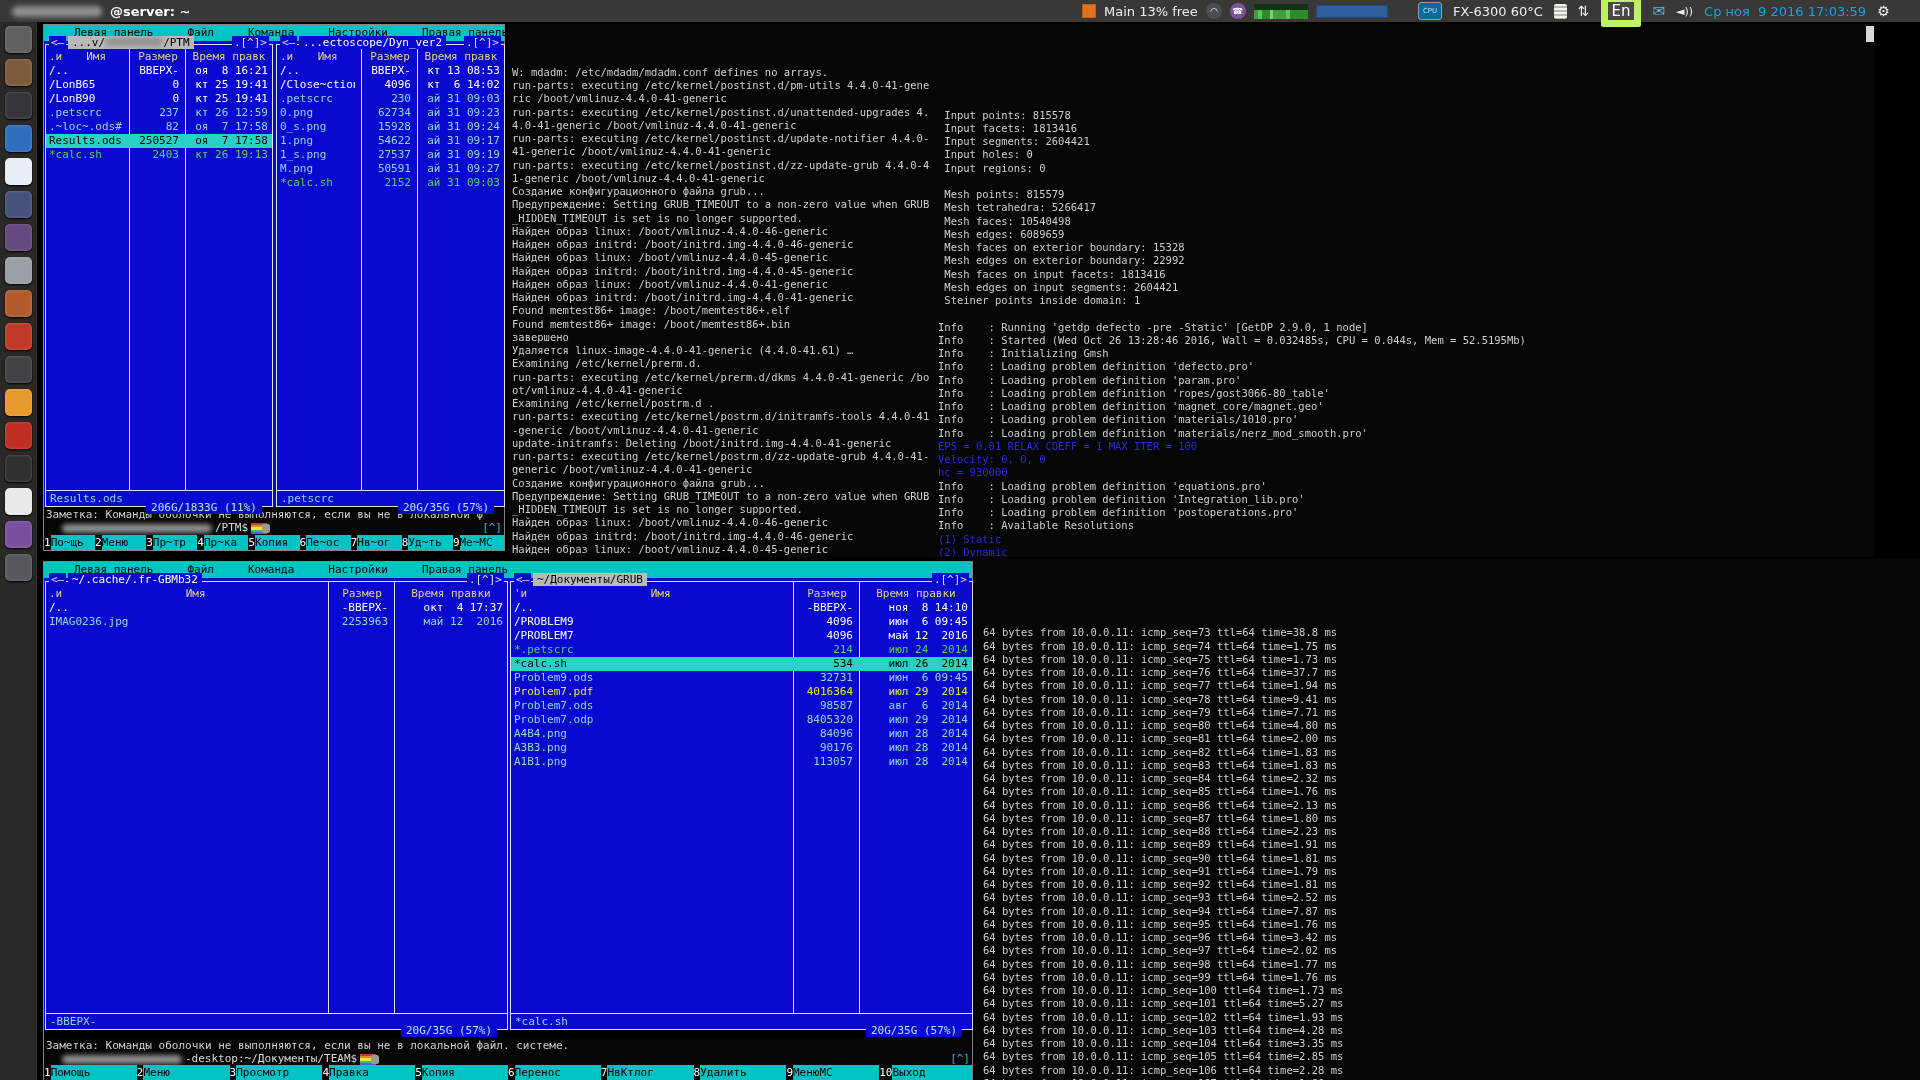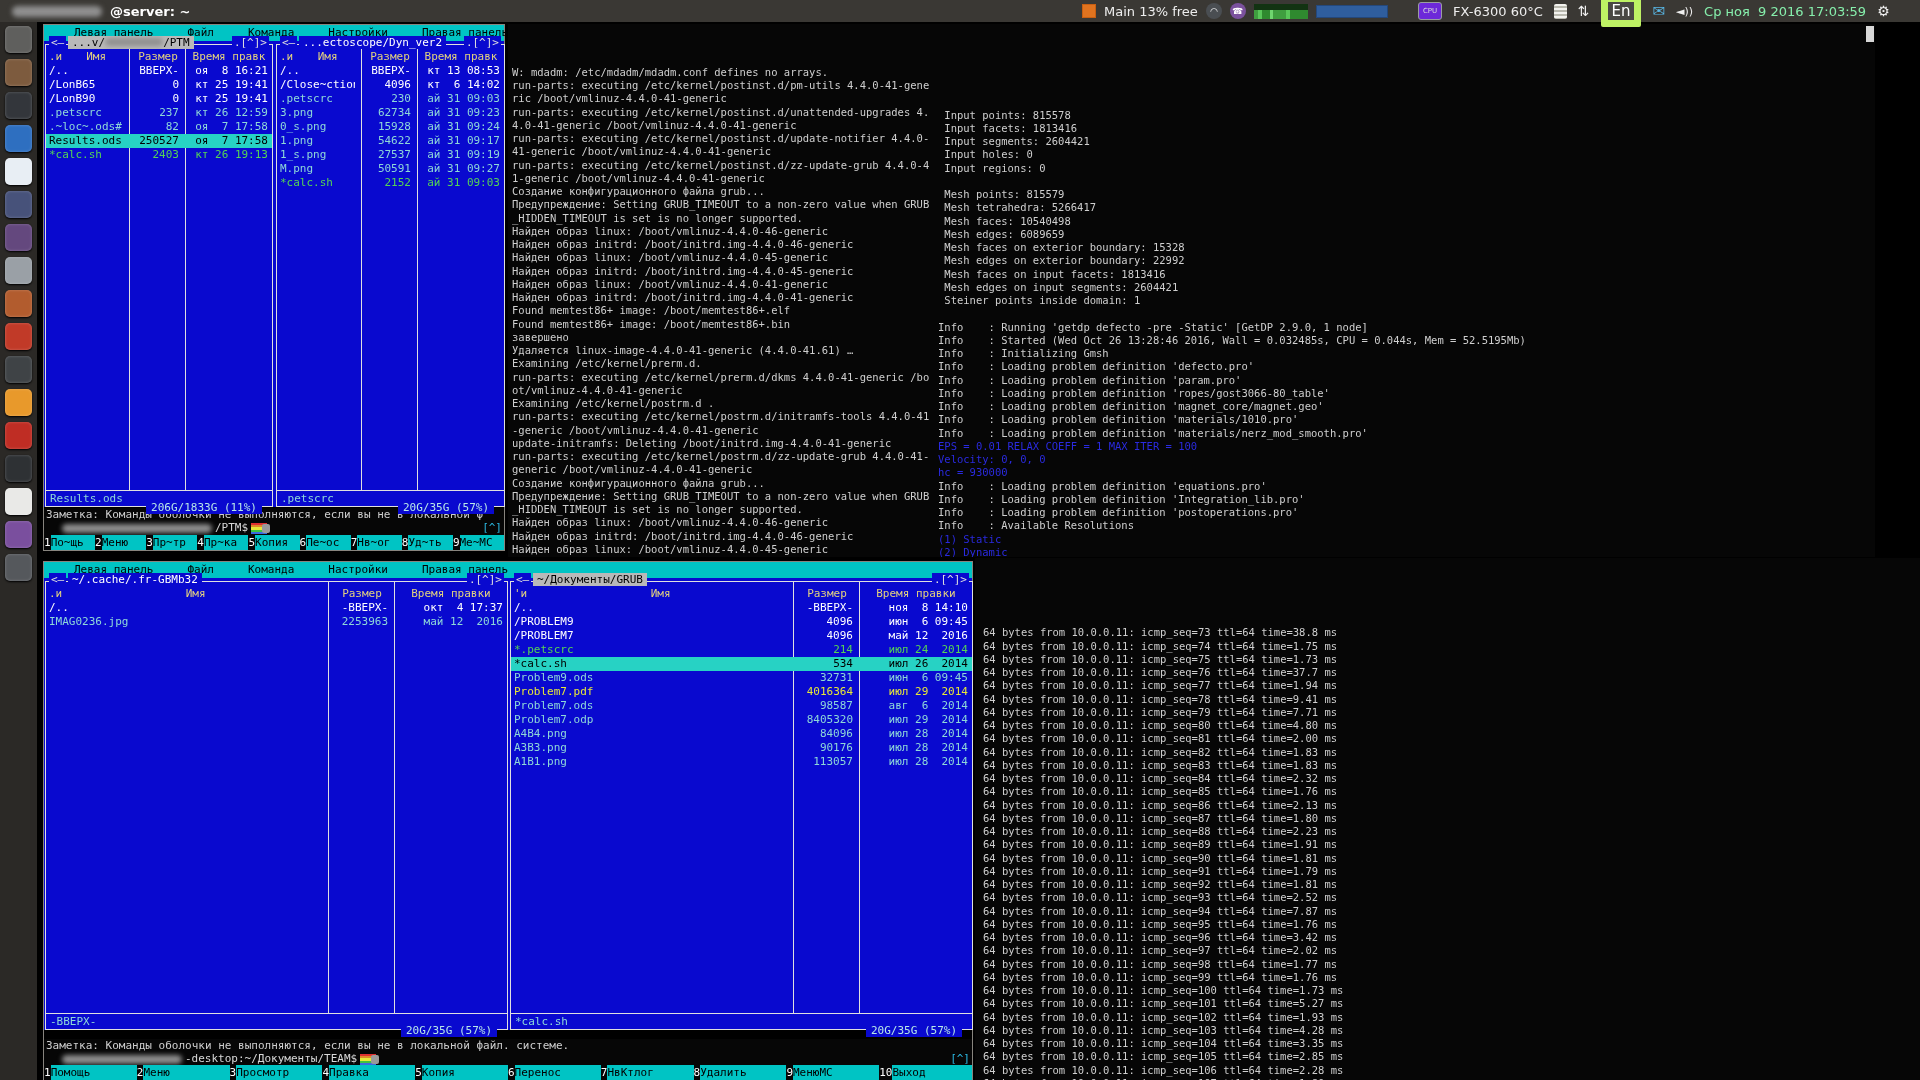--- a/index.html
+++ b/index.html
@@ -14,27 +14,27 @@
   .tb-g2{position:absolute;left:1418px;top:0;height:22px;display:flex;align-items:center;gap:11px;}
   .blur{display:inline-block;height:11px;border-radius:6px;background:#8f8f8f;filter:blur(2.5px);}
   .sq-orange{width:12px;height:12px;background:#e0731f;border:1px solid #c75f12;}
   .circle{width:16px;height:16px;border-radius:50%;display:inline-flex;align-items:center;justify-content:center;font-size:9px;color:#fff;}
   .steam{background:#4a4e52;}
   .viber{background:#7b519d;}
   .netgraph{width:54px;height:15px;background:#123312;position:relative;overflow:hidden;}
   .netgraph:before{content:"";position:absolute;left:0;right:0;bottom:0;height:9px;
     background:linear-gradient(90deg,#3f9e3f 0 8%,#59c659 8% 14%,#2f8a2f 14% 30%,#6fd66f 30% 36%,#3f9e3f 36% 60%,#59c659 60% 66%,#2f8a2f 66% 100%);}
   .bluebar{width:70px;height:11px;background:#2f5e9e;border:1px solid #24487c;}
-  .chip{width:22px;height:16px;background:#6d28d9;border:1px solid #9a9da0;border-radius:3px;
+  .chip{width:22px;height:16px;background:#0369a1;border:1px solid #9a9da0;border-radius:3px;
     font-size:7px;color:#ddd;display:flex;align-items:center;justify-content:center;}
   .notesico{width:13px;height:15px;background:repeating-linear-gradient(180deg,#f2f2ee 0 2px,#b9b9af 2px 4px);border-radius:2px;}
   .tbico{font-size:14px;color:#f0f0f0;line-height:1;}
   .lang{border:7px solid #bef264;border-radius:2px;background:#4a4844;padding:0 4px;font-size:15px;color:#fff;}
   .mailico{color:#59b9e8;font-size:15px;}
-  .clock{white-space:pre;color:#86efac;}
+  .clock{white-space:pre;color:#0ea5e9;}
 
   
   .launcher{position:absolute;left:0;top:22px;width:37px;height:1058px;background:#2b2926;z-index:40;
     display:flex;flex-direction:column;align-items:center;padding-top:4px;gap:6px;box-sizing:border-box;}
   .l-icon{width:27px;height:27px;border-radius:5px;flex:0 0 auto;box-shadow:inset 0 0 3px rgba(255,255,255,.25),0 1px 2px #000;}
 
   
   .win{position:absolute;box-sizing:border-box;border:1px solid #87847e;background:#000;}
 
   
@@ -231,21 +231,21 @@
               <span class="fc-name">/Close~ction</span>
               <span class="fc-size">4096</span>
               <span class="fc-time">кт  6 14:02</span>
             </div>
             <div class="frow file">
               <span class="fc-name">.petscrc</span>
               <span class="fc-size">230</span>
               <span class="fc-time">ай 31 09:03</span>
             </div>
             <div class="frow file">
-              <span class="fc-name">3.png</span>
+              <span class="fc-name">0.png</span>
               <span class="fc-size">62734</span>
               <span class="fc-time">ай 31 09:23</span>
             </div>
             <div class="frow file">
               <span class="fc-name">0_s.png</span>
               <span class="fc-size">15928</span>
               <span class="fc-time">ай 31 09:24</span>
             </div>
             <div class="frow file">
               <span class="fc-name">1.png</span>

